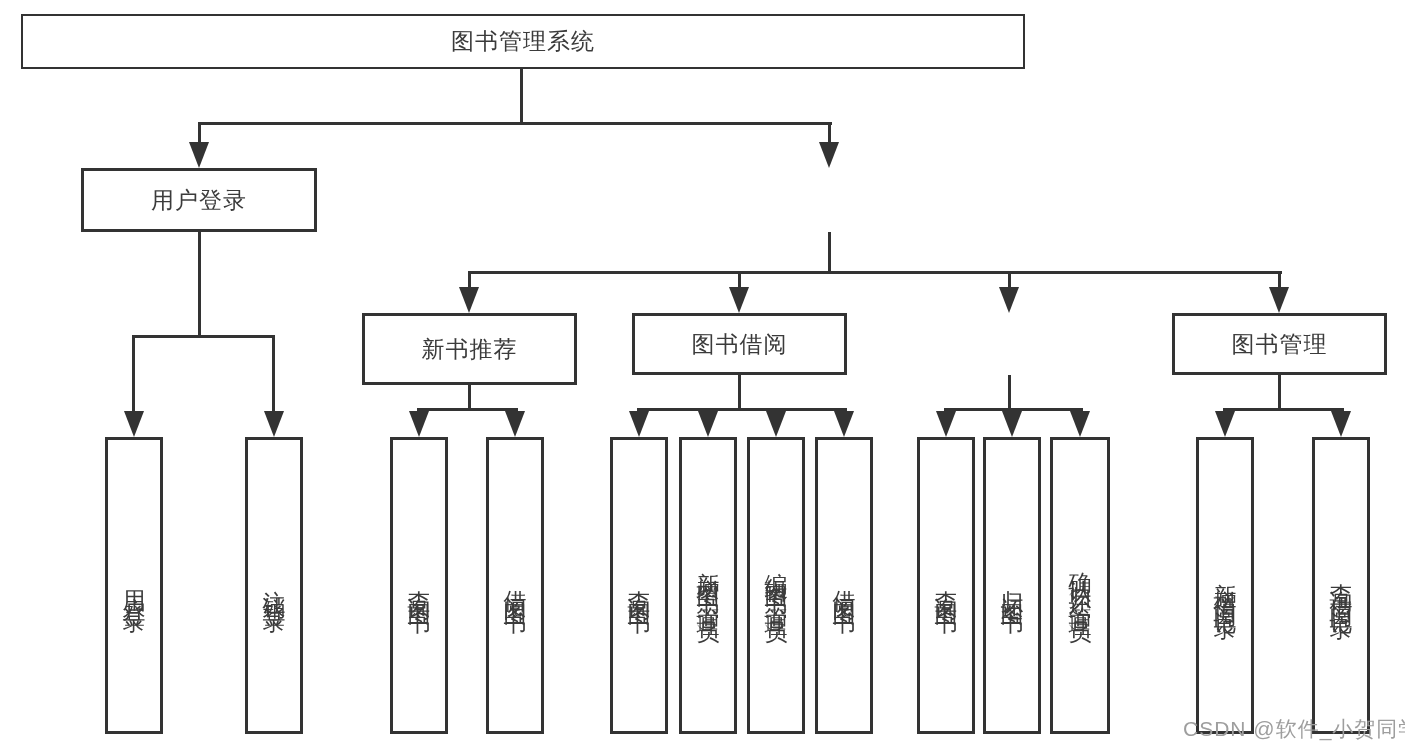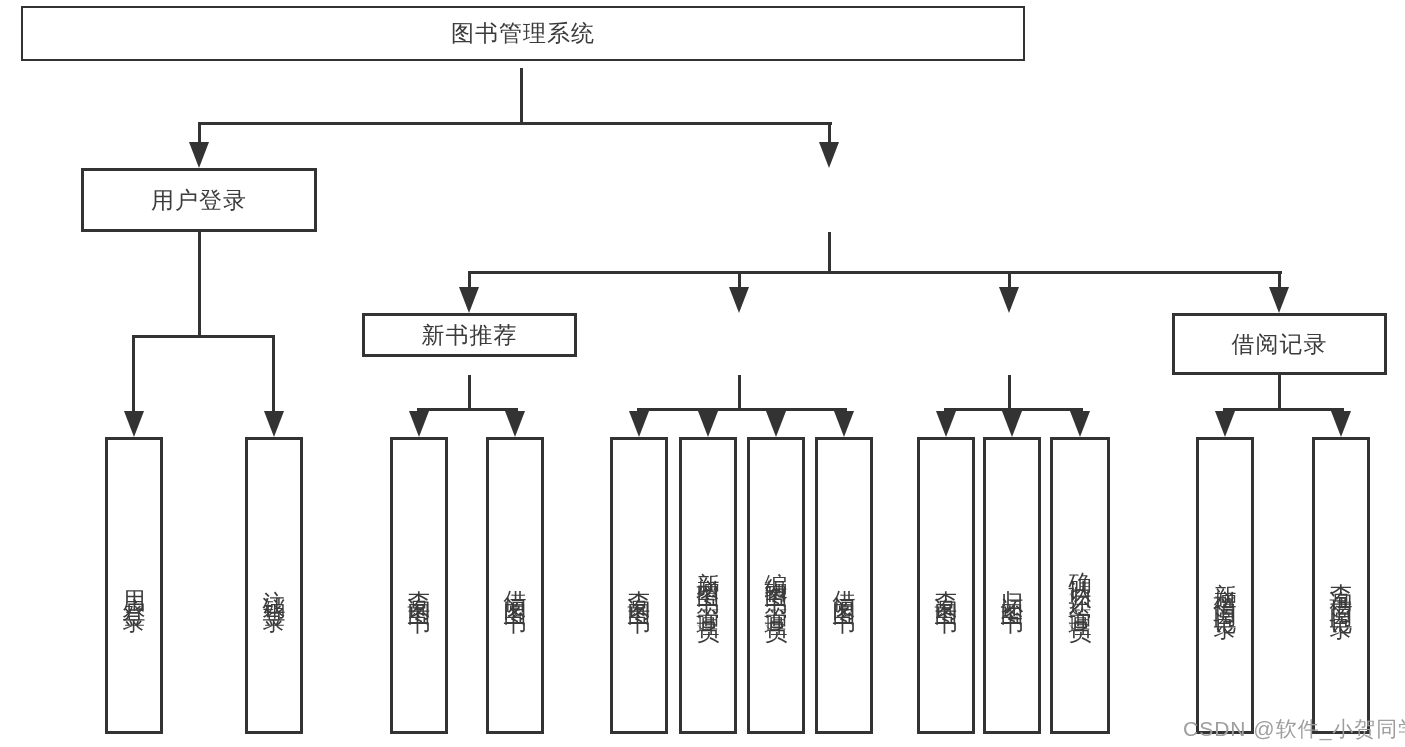--- a/index.html
+++ b/index.html
@@ -52,37 +52,40 @@
     letter-spacing:1px;
     white-space:nowrap;
     z-index:5;
   }
 </style>
 </head>
 <body>
 
 <div id="canvas">
 
-  <div class="box root" style="left:21px;top:6px;width:1004px;height:55px">
+  <div class="box root" style="left:21px;top:14px;width:1004px;height:55px">
     <span class="hlabel">图书管理系统</span>
   </div>
 
   <div class="box" style="left:81px;top:168px;width:236px;height:64px">
     <span class="hlabel">用户登录</span>
   </div>
 
 
-  <div class="box" style="left:362px;top:313px;width:215px;height:44px">
+  <div class="box" style="left:362px;top:313px;width:215px;height:72px">
     <span class="hlabel">新书推荐</span>
   </div>
 
+  <div class="box" style="left:632px;top:313px;width:215px;height:62px">
+    <span class="hlabel">图书借阅</span>
+  </div>
 
 
   <div class="box" style="left:1172px;top:313px;width:215px;height:62px">
-    <span class="hlabel">借阅记录</span>
+    <span class="hlabel">图书管理</span>
   </div>
 
   <div class="box" style="left:105px;top:437px;width:58px;height:297px">
     <span class="vtext">用户登录</span>
   </div>
   <div class="box" style="left:245px;top:437px;width:58px;height:297px">
     <span class="vtext">注销登录</span>
   </div>
 
   <div class="box" style="left:390px;top:437px;width:58px;height:297px">

